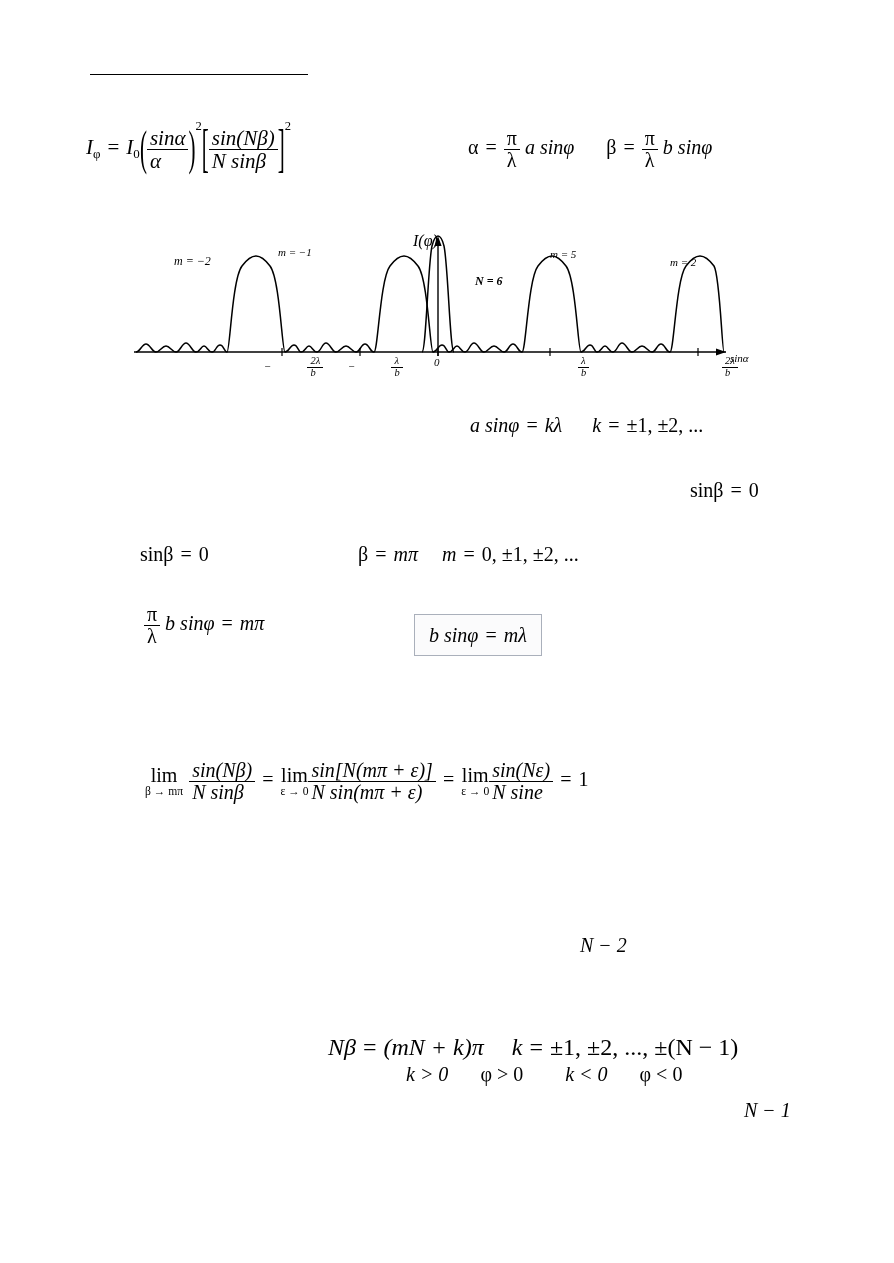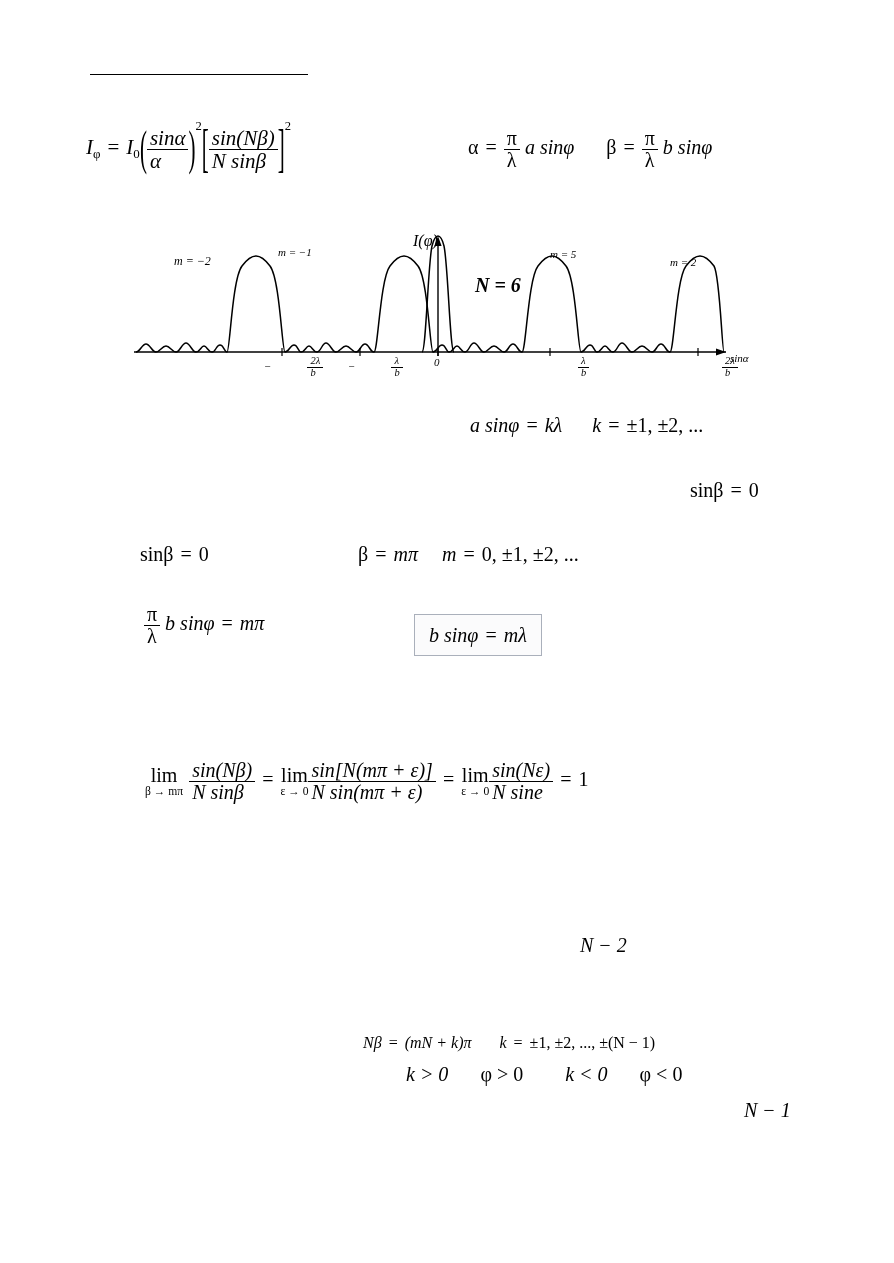--- a/index.html
+++ b/index.html
@@ -114,21 +114,21 @@
   .limop {
     display: inline-block;
     text-align: center;
     vertical-align: middle;
     line-height: 1.05;
   }
   .limop .lim-main { display: block; font-style: normal; }
   .limop .lim-sub { display: block; font-size: 0.58em; font-style: normal; }
 
   #eq-nminus2 { left: 580px; top: 935px; font-size: 20px; }
-  #eq-nbeta { left: 363px; top: 1035px; font-size: 16px; }
+  #eq-nbeta { left: 328px; top: 1035px; font-size: 24px; }
   #eq-kphi { left: 406px; top: 1064px; font-size: 20px; }
   #eq-nminus1 { left: 744px; top: 1100px; font-size: 20px; }
 
   
   .fig-label {
     font-family: "Liberation Serif", serif;
     font-style: italic;
   }
 </style>
 </head>
@@ -190,21 +190,21 @@
 
       <line x1="152" y1="124" x2="152" y2="132" stroke="#000" stroke-width="1.2"></line>
       <line x1="230" y1="124" x2="230" y2="132" stroke="#000" stroke-width="1.2"></line>
       <line x1="308" y1="124" x2="308" y2="132" stroke="#000" stroke-width="1.2"></line>
       <line x1="420" y1="124" x2="420" y2="132" stroke="#000" stroke-width="1.2"></line>
       <line x1="568" y1="124" x2="568" y2="132" stroke="#000" stroke-width="1.2"></line>
     </svg>
 
     <span class="abs fig-label" style="left:283px; top:8px; font-size:16px;">I(φ)</span>
     <span class="abs fig-label" style="left:600px; top:128px; font-size:11px;">sinα</span>
-    <span class="abs fig-label" style="left:345px; top:50px; font-size:20px; font-weight:bold;">N = 6</span>
+    <span class="abs fig-label" style="left:345px; top:50px; font-size:12px; font-weight:bold;">N = 6</span>
 
     <span class="abs fig-label" style="left:44px; top:30px; font-size:12px;">m = −2</span>
     <span class="abs fig-label" style="left:148px; top:22px; font-size:11px;">m = −1</span>
     <span class="abs fig-label" style="left:420px; top:24px; font-size:11px;">m = 5</span>
     <span class="abs fig-label" style="left:540px; top:32px; font-size:11px;">m = 2</span>
 
     <span class="abs" style="left:134px; top:132px; font-size:11px;">
       <span class="fig-label">−</span><span class="frac small"><span class="num fig-label">2λ</span><span class="den fig-label">b</span></span>
     </span>
     <span class="abs" style="left:218px; top:132px; font-size:11px;">

